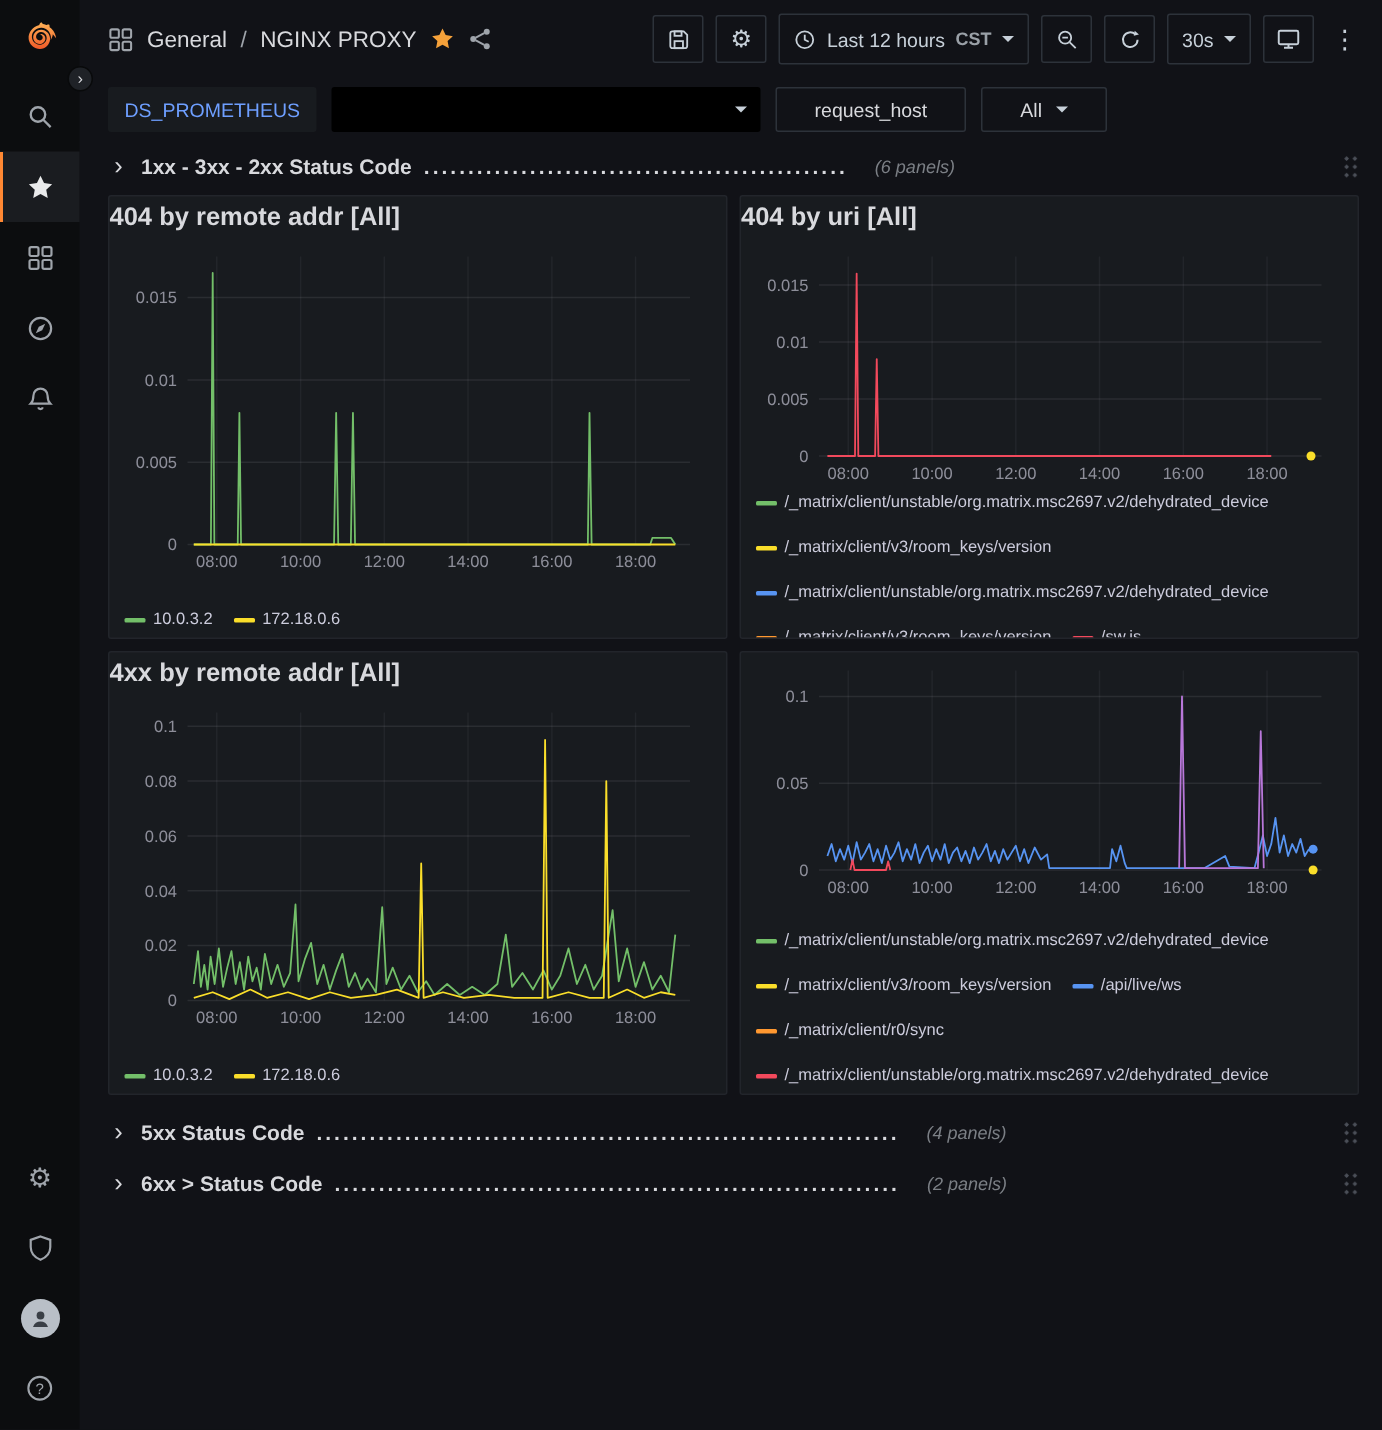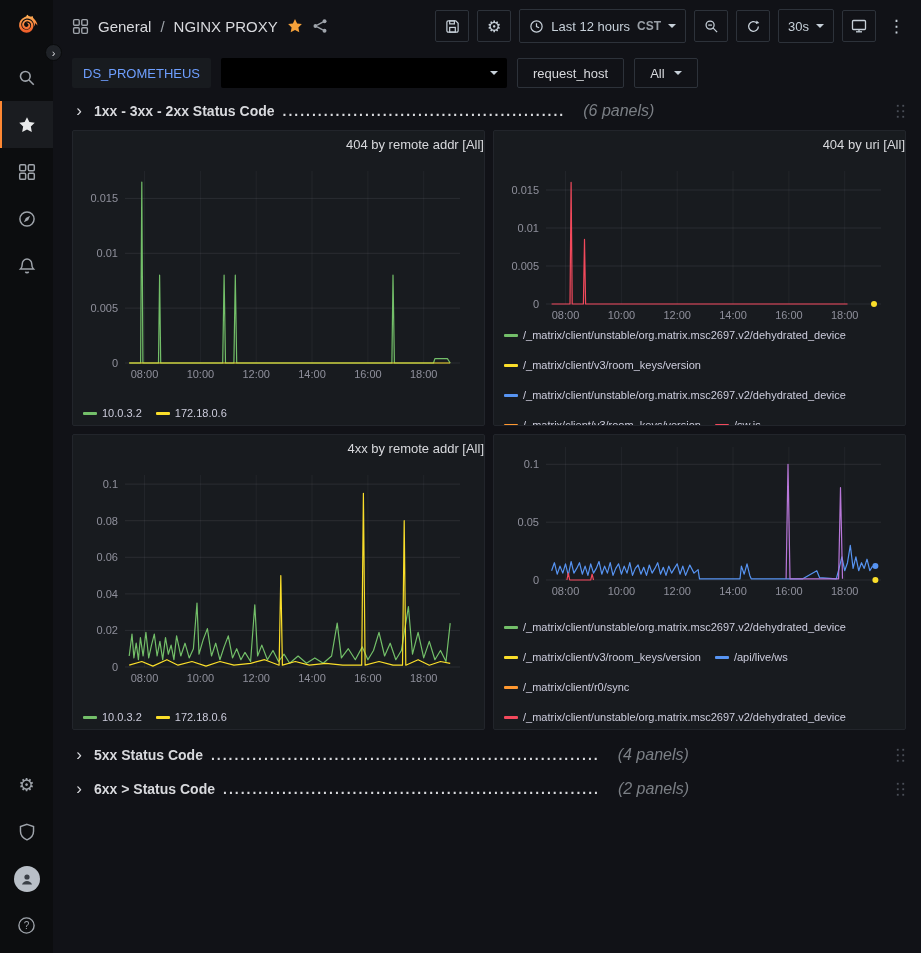--- a/index.html
+++ b/index.html
@@ -59,45 +59,45 @@
     height: 30px; display: flex; align-items: center; padding: 0 11px;
     background: #181b1f; color: #6e9fff; font-size: 13px; font-weight: 500; border-radius: 2px;
     cursor: pointer;
   }
   .ds-select {
     width: 286px; height: 30px; background: #000; border-radius: 2px;
     display: flex; align-items: center; justify-content: flex-end; padding: 0 9px; cursor: pointer;
   }
   .chip {
     height: 30px; border: 1px solid #2d323a; display: flex; align-items: center;
-    padding: 0 15px; font-size: 13px; color: #d8d9dd; border-radius: 2px; gap: 9px; cursor: pointer;
+    padding: 0 25px; font-size: 13px; color: #d8d9dd; border-radius: 2px; gap: 9px; cursor: pointer;
     background: transparent;
   }
 
   
   .dash { padding: 2px 15px 0 19px; flex: 1; }
   .rowhdr { height: 30px; display: flex; align-items: center; gap: 8px; cursor: pointer; color: #d8d9dd; margin-bottom: 4px; }
   .rowchev { width: 14px; font-size: 17px; line-height: 14px; color: #d8d9dd; text-align: center; }
   .rowchev.open { transform: rotate(90deg); }
   .rowtitle { font-weight: 700; font-size: 14px; white-space: nowrap; }
   .rowdots { font-weight: 700; font-size: 14px; letter-spacing: 2px; white-space: nowrap; overflow: hidden; }
-  .rowcount { font-style: italic; font-size: 16px; color: #7b7f85; margin-left: 10px; white-space: nowrap; }
+  .rowcount { font-style: italic; font-size: 12px; color: #7b7f85; margin-left: 10px; white-space: nowrap; }
   .draghandle {
     margin-left: auto; width: 11px; height: 17px;
     background-image: radial-gradient(circle, #4a4e57 1.2px, transparent 1.4px);
     background-size: 5.5px 5.5px; cursor: grab; flex: 0 0 11px;
   }
 
   
   .grid { display: grid; grid-template-columns: 1fr 1fr; gap: 8px; margin: 2px 0 10px; }
   .panel {
     background: #181b1f; border: 1px solid #22252b; border-radius: 2px;
     overflow: hidden; height: 296px; display: flex; flex-direction: column;
   }
-  .ptitle { height: 28px; line-height: 28px; text-align: right; font-size: 13px; font-weight: 400; color: #d8d9dd; cursor: pointer; flex: 0 0 28px; }
+  .ptitle { height: 28px; line-height: 28px; text-align: left; font-size: 17px; font-weight: 700; color: #d8d9dd; cursor: pointer; flex: 0 0 28px; }
   .pbody { flex: 1; padding: 0 8px 2px; overflow: hidden; display: flex; flex-direction: column; }
   .chart { width: 100%; }
   .chart svg { display: block; font-family: inherit; }
   .legend { display: flex; flex-wrap: wrap; gap: 14px 14px; padding: 3px 2px 2px; font-size: 11px; color: #ccccdc; margin-top: auto; }
   .legend-item { display: inline-flex; align-items: center; gap: 5px; white-space: nowrap; cursor: pointer; line-height: 16px; }
   .swatch { width: 14px; height: 3px; border-radius: 1px; display: inline-block; flex: 0 0 14px; }
 
   .icon { display: inline-flex; align-items: center; justify-content: center; }
   .icon svg { display: block; }
 </style>

